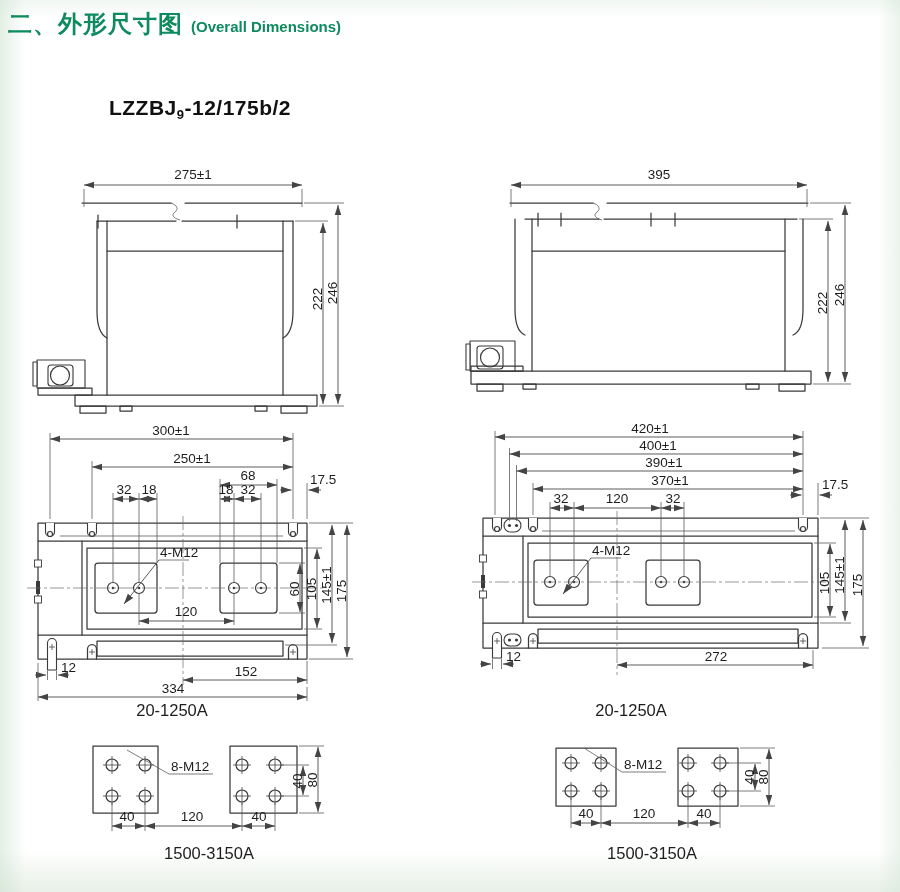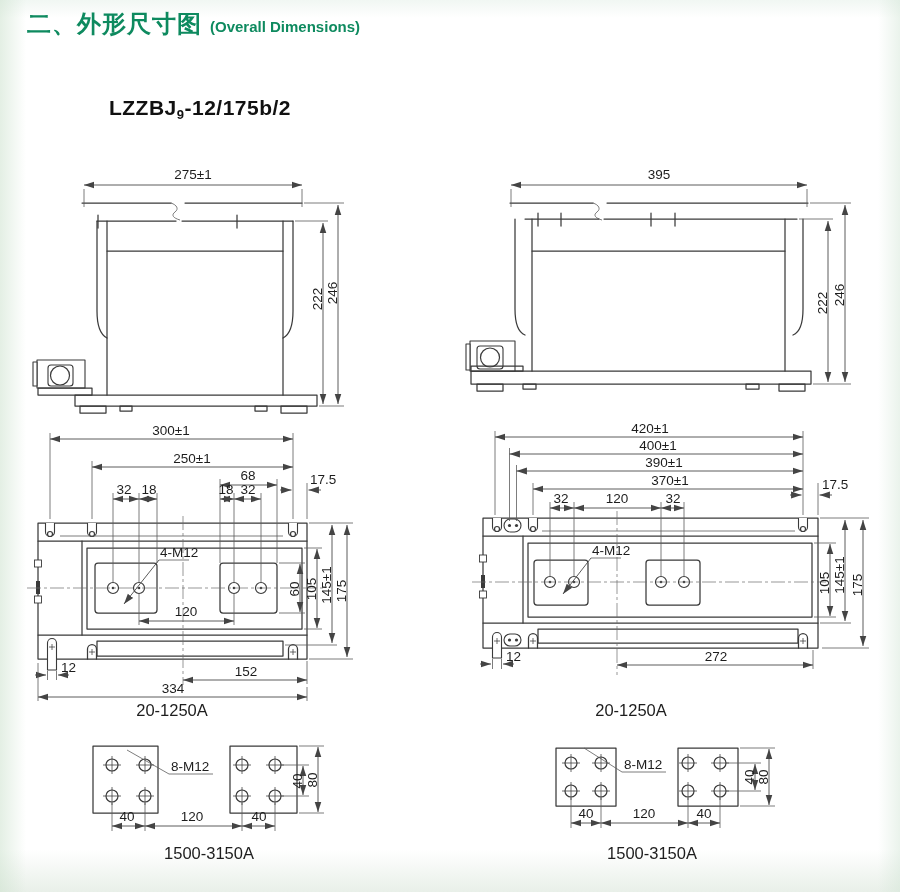--- a/index.html
+++ b/index.html
@@ -5,21 +5,21 @@
   html,body{margin:0;padding:0;background:#fff;}
   #stage{
     position:relative;width:900px;height:892px;overflow:hidden;
     font-family:"Liberation Sans",sans-serif;
     background:
       linear-gradient(90deg, rgba(205,226,206,.55) 0, rgba(255,255,255,0) 26px, rgba(255,255,255,0) calc(100% - 22px), rgba(208,228,212,.45) 100%),
       linear-gradient(0deg, rgba(210,224,210,.5) 0, rgba(255,255,255,0) 42px),
       linear-gradient(180deg, rgba(214,232,220,.35) 0, rgba(255,255,255,0) 18px),
       #ffffff;
   }
-  .title{position:absolute;left:27px;top:8px;white-space:nowrap;}
+  .title{position:absolute;left:8px;top:8px;white-space:nowrap;}
   .title .cn{font-size:24px;font-weight:bold;letter-spacing:1px;}
   .title .en{font-size:15px;font-weight:bold;margin-left:8px;}
   .model{position:absolute;top:96px;text-align:center;font-size:21px;font-weight:bold;color:#111;letter-spacing:.5px;}
   .model .sub{font-size:13px;vertical-align:-4px;font-weight:bold;}
   .model-left{left:30px;width:340px;}
   .model-right{left:465px;width:400px;}
   svg{position:absolute;overflow:visible;}
   .out{fill:none;stroke:#3a3a3a;stroke-width:1.25;stroke-linejoin:round;stroke-linecap:round;}
   .outw{fill:#fff;stroke:#3a3a3a;stroke-width:1.1;stroke-linejoin:round;}
   .thin{fill:none;stroke:#5c5c5c;stroke-width:.8;}

